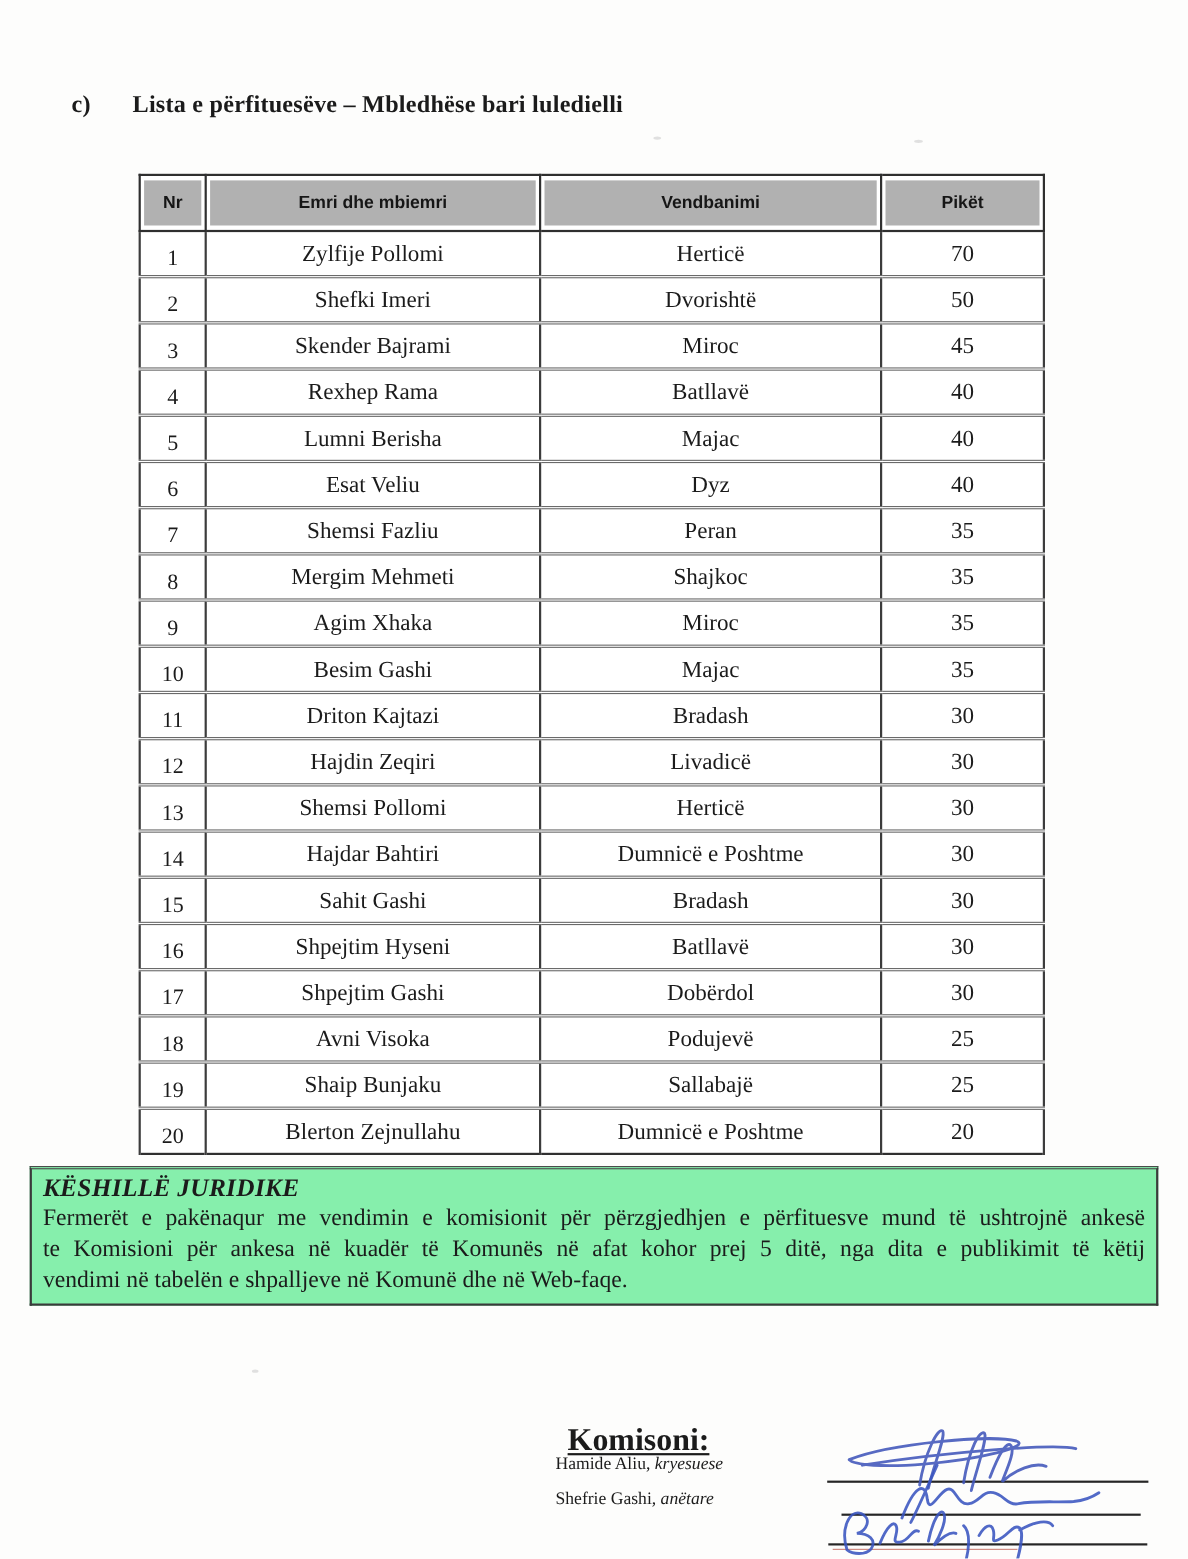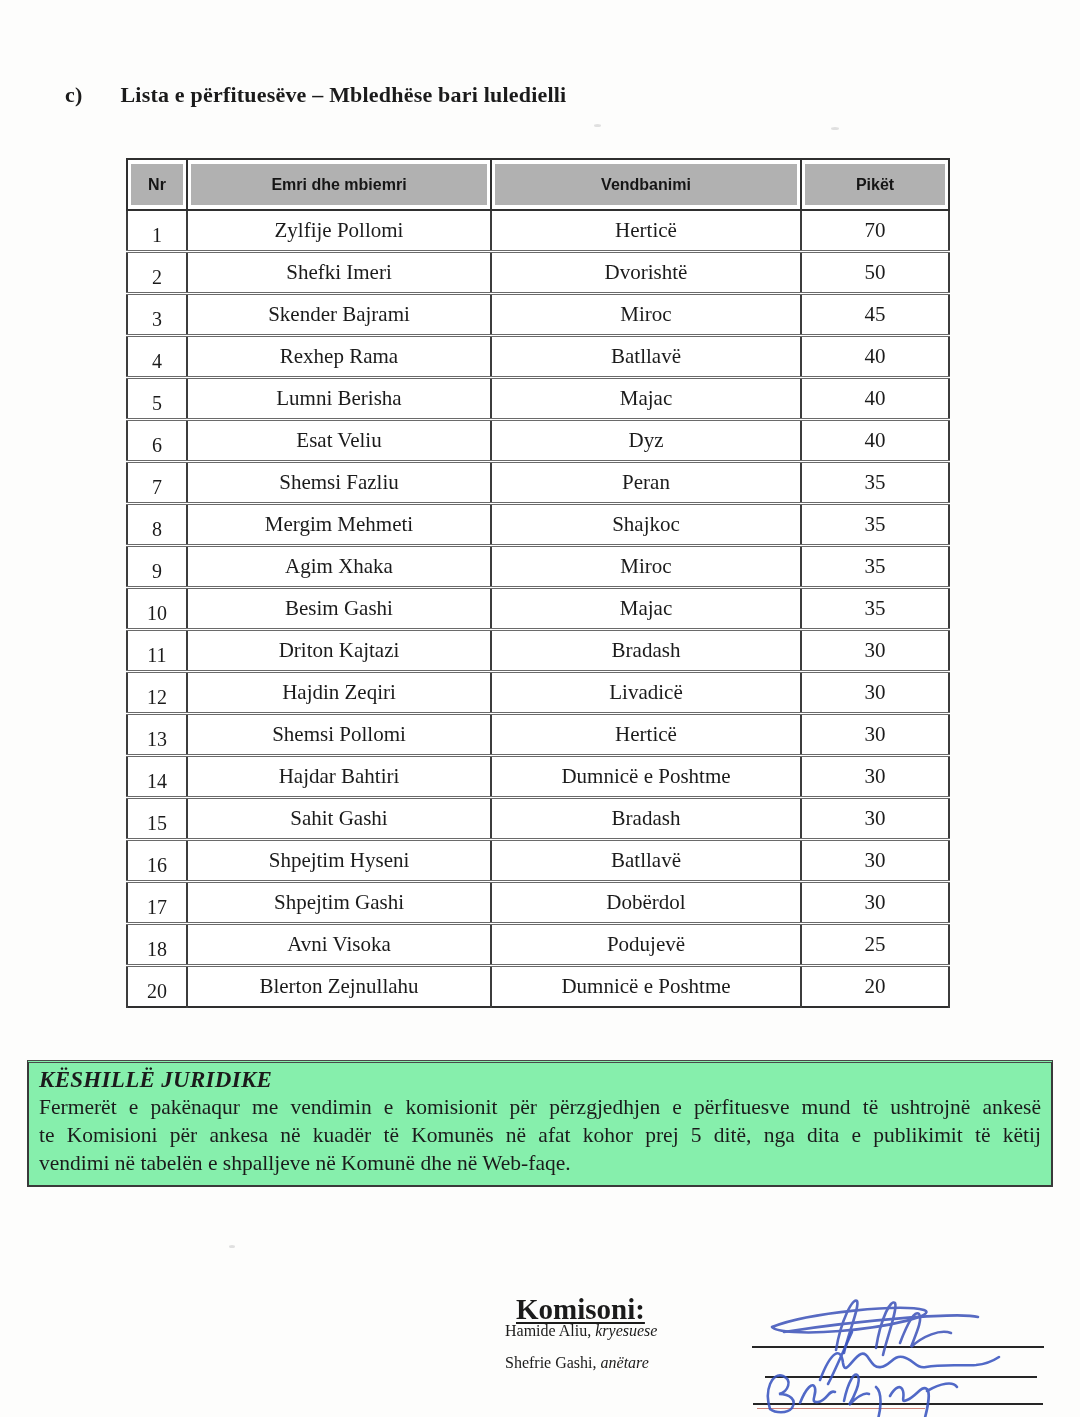--- a/index.html
+++ b/index.html
@@ -237,20 +237,26 @@
             <td>Dobërdol</td>
             <td>30</td>
           </tr>
           <tr>
             <td class="nr">18</td>
             <td>Avni Visoka</td>
             <td>Podujevë</td>
             <td>25</td>
           </tr>
           <tr>
+            <td class="nr">19</td>
+            <td>Shaip Bunjaku</td>
+            <td>Sallabajë</td>
+            <td>25</td>
+          </tr>
+          <tr>
             <td class="nr">20</td>
             <td>Blerton Zejnullahu</td>
             <td>Dumnicë e Poshtme</td>
             <td>20</td>
           </tr>
         </tbody>
     </table>
   </div>
 
   <div class="legal-box">

